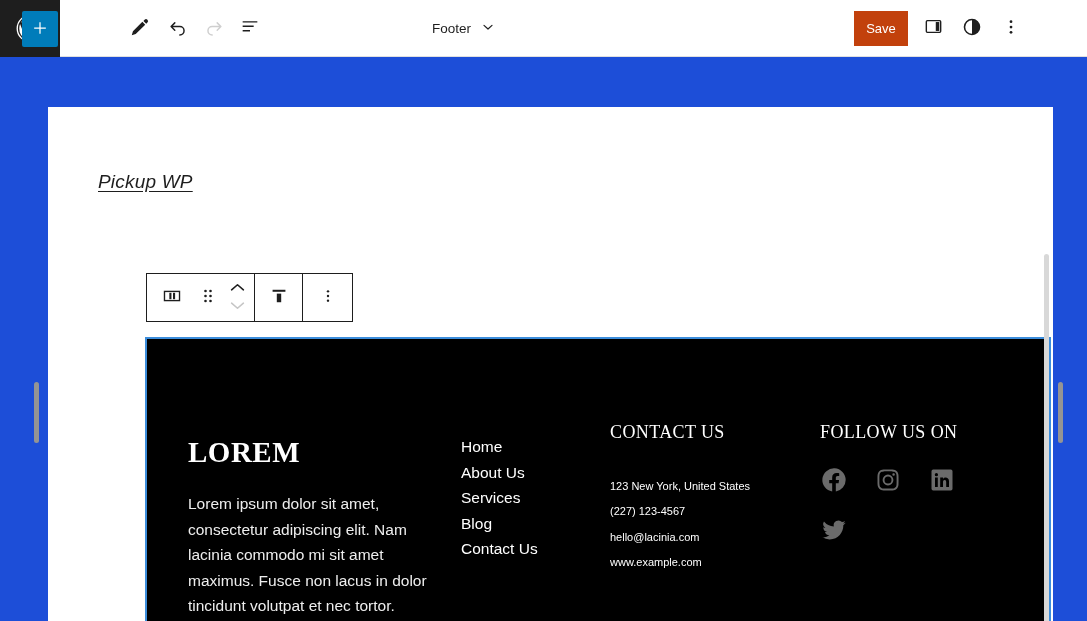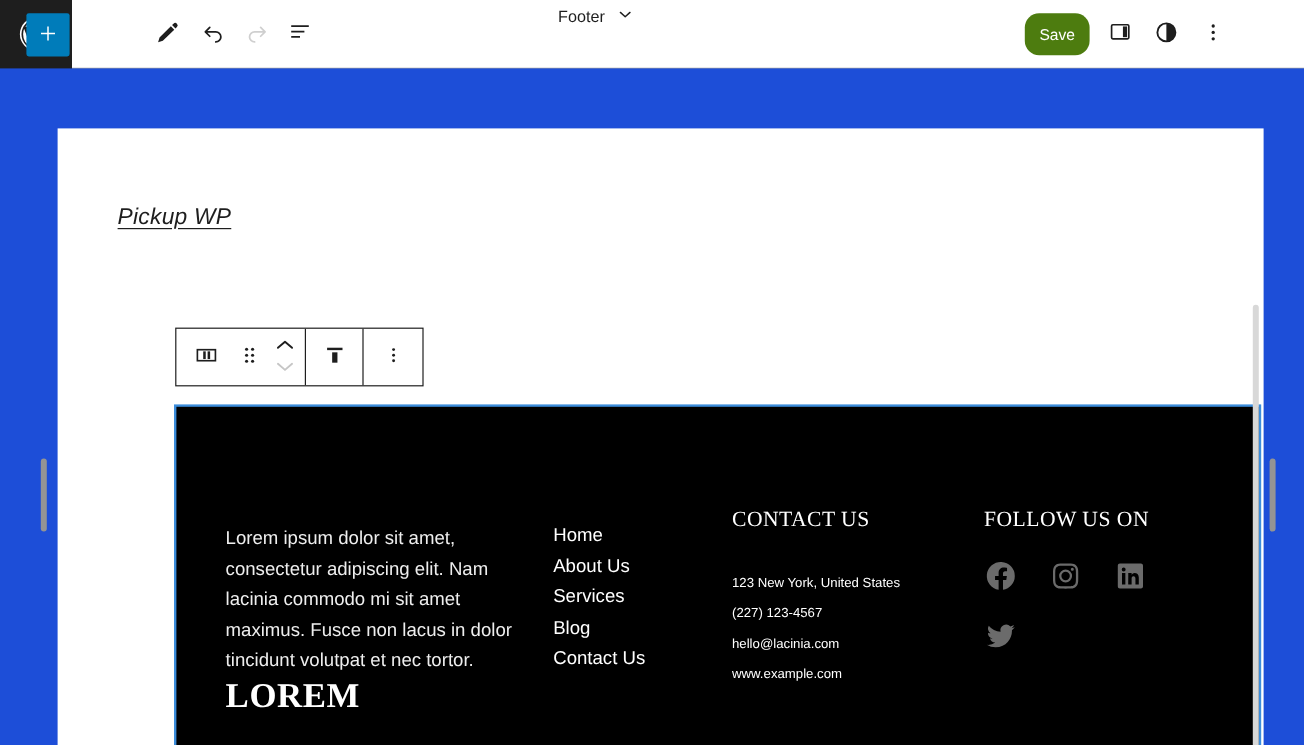--- a/index.html
+++ b/index.html
@@ -45,41 +45,40 @@
     border-radius: 2px;
   }
   #btn-edit  { left: 123px; }
   #btn-undo  { left: 161px; }
   #btn-redo  { left: 197px; }
   #btn-list  { left: 233px; }
 
   #doc-title-wrap {
     position: absolute; left: 0; top: 0;
     width: 928px; height: 57px;
-    display: flex; align-items: flex-start; justify-content: center;
+    display: flex; align-items: center; justify-content: center;
     gap: 8px;
     pointer-events: none;
-    margin-left: 33px;
   }
   #doc-title-btn {
     display: flex; align-items: center; gap: 9px;
     pointer-events: auto; cursor: pointer;
     background: transparent; border: none;
     padding: 4px 6px;
   }
   #doc-title-label {
     font-size: 13.5px; color: #1e1e1e;
     font-family: "Liberation Sans", sans-serif;
   }
 
   #btn-save {
     position: absolute; left: 854px; top: 11px;
     width: 54px; height: 35px;
-    background: #4d7c0f; color: #fff;
-    border: none; border-radius: 12px;
+    background: #c2410c; color: #fff;
+    border: none; border-radius: 0;
     font-size: 13px; font-family: "Liberation Sans", sans-serif;
     cursor: pointer;
     display: flex; align-items: center; justify-content: center;
   }
   #btn-sidebar  { left: 916px; }
   #btn-contrast { left: 955px; }
   #btn-more     { left: 994px; }
 
   
   #canvas-area {
@@ -342,22 +341,22 @@
   <div id="canvas">
 
     <div id="site-row">
       <a id="site-title">Pickup WP</a>
     </div>
 
     <div id="footer-block">
       <div class="footer-grid">
 
         <div class="col" id="col-brand">
+          <div id="brand-title">LOREM</div>
           <div id="brand-text">Lorem ipsum dolor sit amet, consectetur adipiscing elit. Nam lacinia commodo mi sit amet maximus. Fusce non lacus in dolor tincidunt volutpat et nec tortor.</div>
-          <div id="brand-title">LOREM</div>
         </div>
 
         <div class="col" id="col-links">
           <ul class="link-list">
             <li>Home</li>
             <li>About Us</li>
             <li>Services</li>
             <li>Blog</li>
             <li>Contact Us</li>
           </ul>

